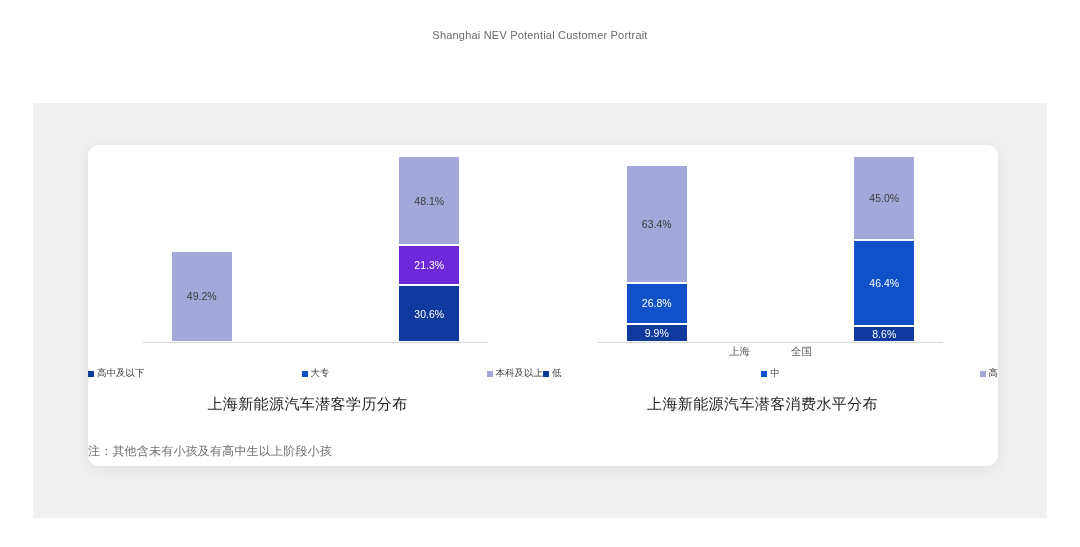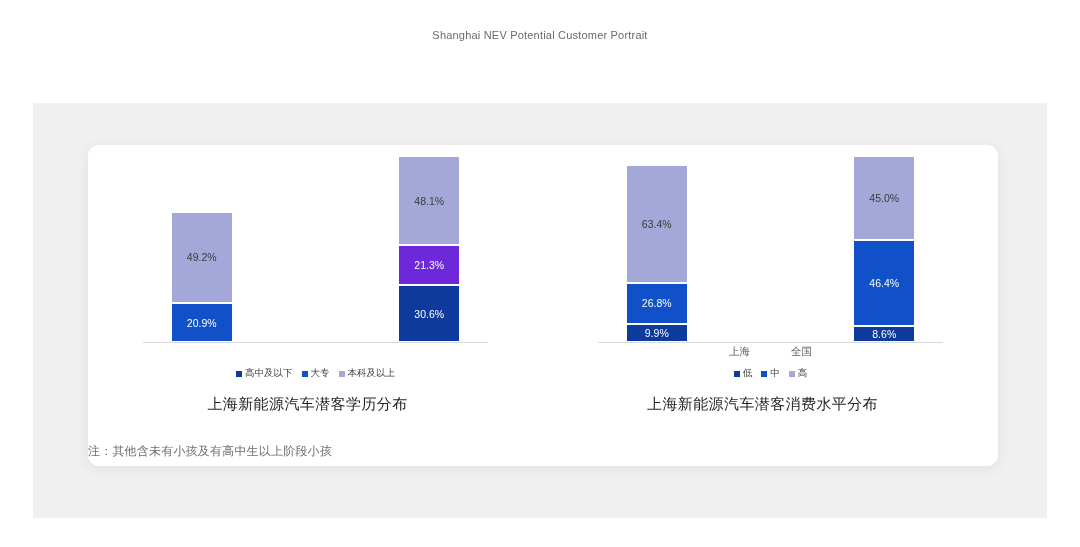--- a/index.html
+++ b/index.html
@@ -139,21 +139,21 @@
     font-size: 10.5px;
     color: #5a5a5a;
   }
 
   .legend {
     position: absolute;
     left: 0;
     right: 0;
     top: 222px;
     display: flex;
-    justify-content: center;
+    justify-content: space-between;
     align-items: center;
     gap: 9px;
   }
   .legend-item {
     display: flex;
     align-items: center;
     gap: 3px;
     font-size: 9.5px;
     color: #3d3d3d;
   }
@@ -194,21 +194,20 @@
 
   <div class="white-card">
     <div class="charts-row">
 
       <div class="chart-block">
         <div class="plot-area">
           <div class="bars" id="bars-0">
               <div class="bar-col">
                 <div class="bar-stack">
                   <div class="seg seg-high" style="background: rgb(163, 168, 216); height: 91.512px;">49.2%</div>
-                  <div class="seg seg-mid" style="background: rgb(16, 80, 200); height: 38.874px;">20.9%</div>
                 </div>
               </div>
               <div class="bar-col">
                 <div class="bar-stack">
                   <div class="seg seg-high" style="background: rgb(163, 168, 216); height: 89.466px;">48.1%</div>
                   <div class="seg seg-mid" style="background: #6d28d9; height: 39.618px;">21.3%</div>
                   <div class="seg seg-low" style="background: rgb(13, 58, 156); height: 56.916px;">30.6%</div>
                 </div>
               </div>
             </div>

